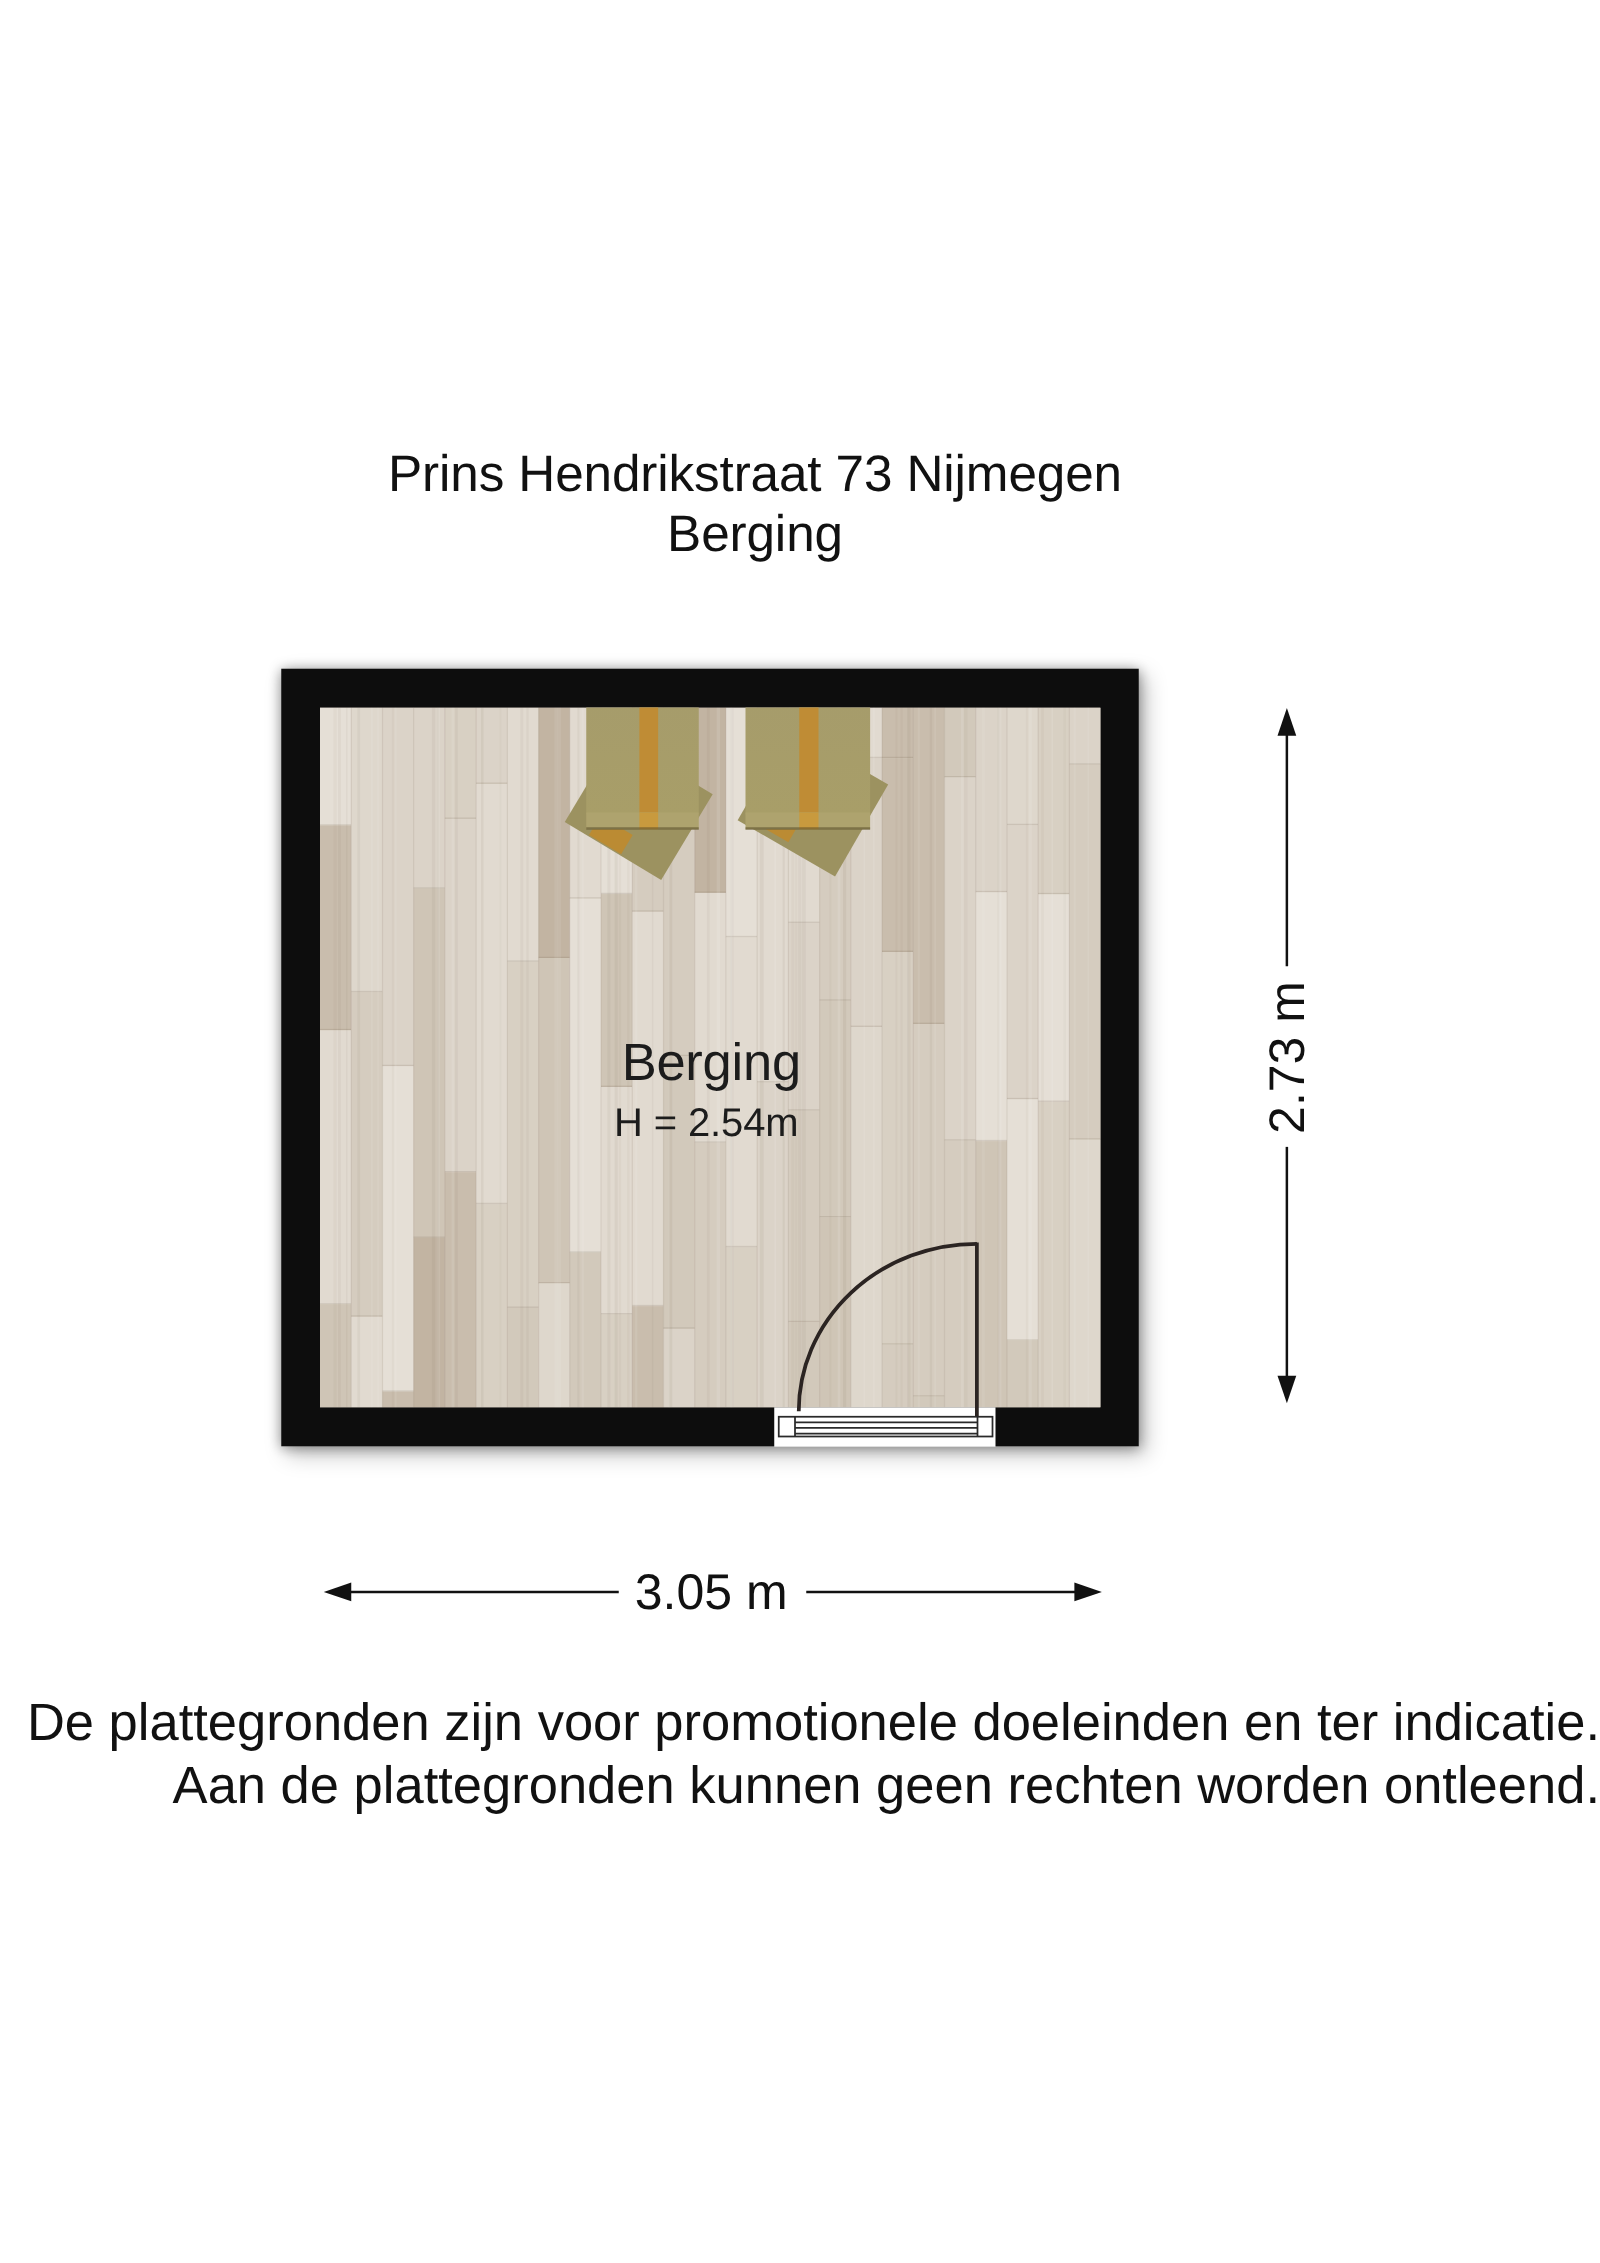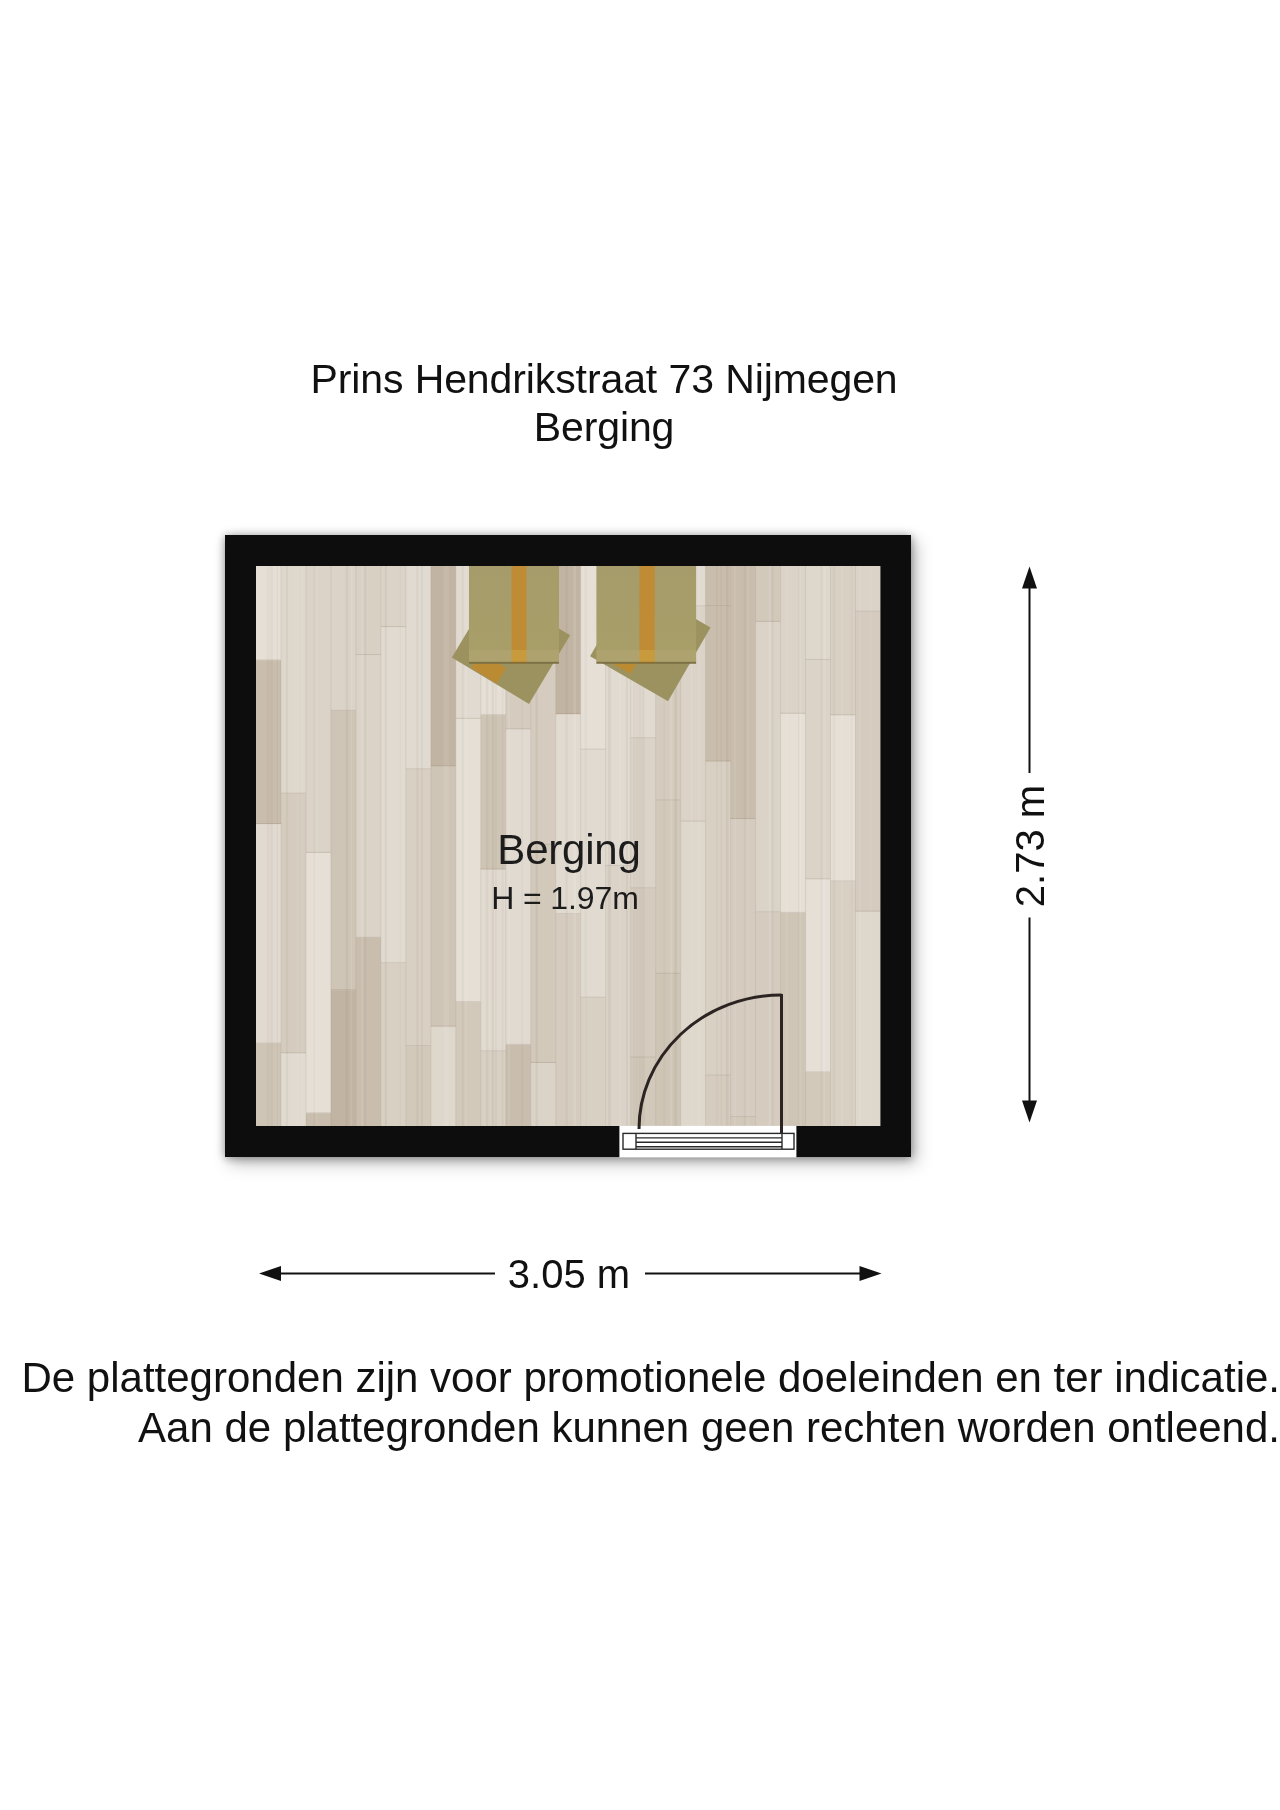--- a/index.html
+++ b/index.html
@@ -325,15 +325,15 @@
   </g>
   <g fill="#111" stroke="none">
     <polygon points="259,1273.5 281,1266 281,1281"></polygon>
     <polygon points="881.5,1273.5 859.5,1266 859.5,1281"></polygon>
   </g>
   <text x="569" y="1287.5" text-anchor="middle" font-size="40" fill="#111">3.05&nbsp;m</text>
 </svg>
 
 <div class="abs" style="left:269px; top:826px; width:600px; text-align:center; font-size:42px; letter-spacing:-0.2px; color:#1c1c1c;">Berging</div>
 
-<div class="abs" style="left:265px; top:880px; width:600px; text-align:center; font-size:32px; letter-spacing:-0.1px; color:#1c1c1c;">H = 1.97m</div>
+<div class="abs" style="left:265px; top:880px; width:600px; text-align:center; font-size:32px; letter-spacing:-0.1px; color:#1c1c1c;">H = 2.54m</div>
 
 <div class="abs" style="left:0; top:1353px; width:1280px; text-align:right; font-size:42px; line-height:50px; white-space:nowrap; color:#111;">De plattegronden zijn voor promotionele doeleinden en ter indicatie.<br>Aan de plattegronden kunnen geen rechten worden ontleend.</div>
 
 </body></html>

